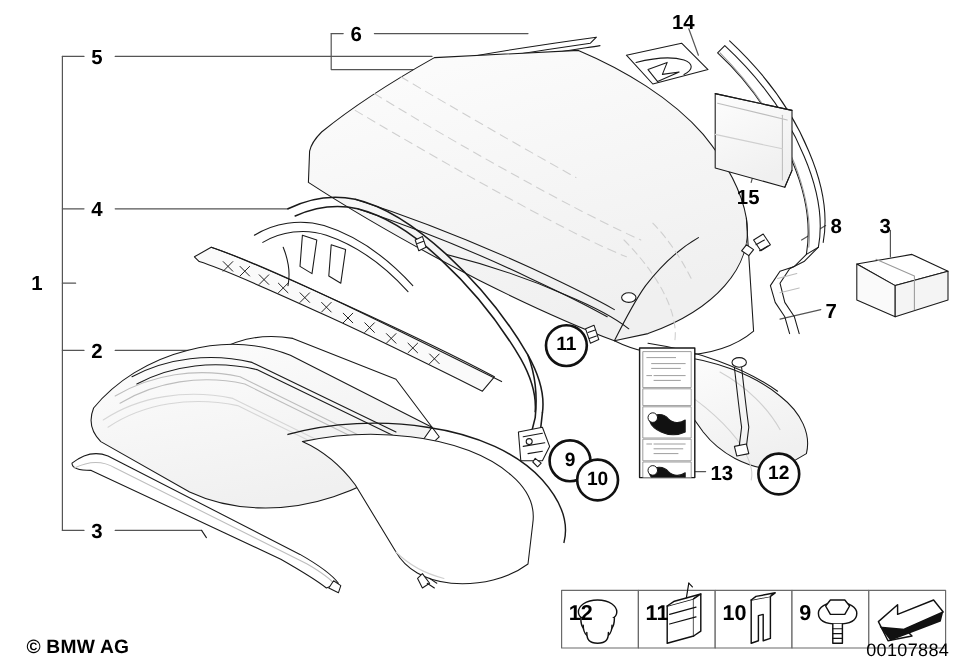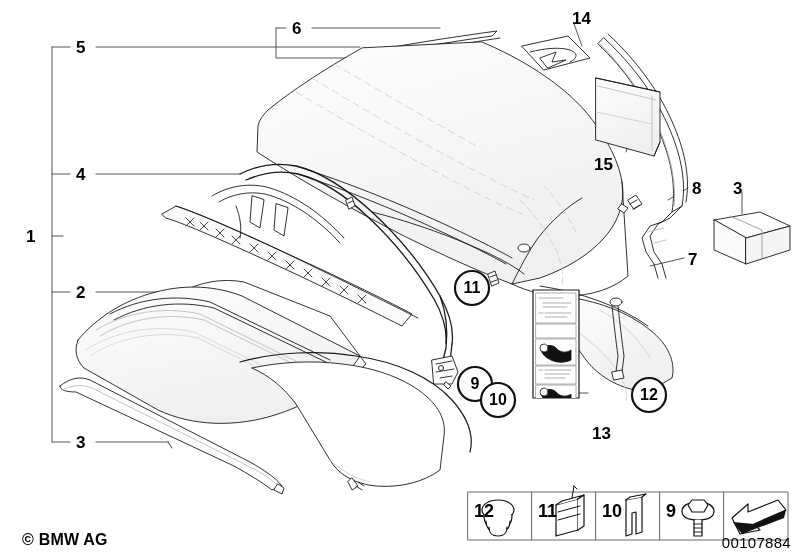--- a/index.html
+++ b/index.html
@@ -318,26 +318,26 @@
     <circle cx="649" cy="395" r="17"></circle>
   </g>
 </svg>
 
 <div class="lbl" style="left:76px;top:39px;">5</div>
 <div class="lbl" style="left:292px;top:20px;">6</div>
 <div class="lbl" style="left:76px;top:166px;">4</div>
 <div class="lbl" style="left:26px;top:228px;">1</div>
 <div class="lbl" style="left:76px;top:284px;">2</div>
 <div class="lbl" style="left:76px;top:434px;">3</div>
-<div class="lbl" style="left:560px;top:10px;margin-left:12px;">14</div>
-<div class="lbl" style="left:594px;top:156px;text-align:right;">15</div>
+<div class="lbl" style="left:560px;top:10px;">14</div>
+<div class="lbl" style="left:614px;top:156px;text-align:right;">15</div>
 <div class="lbl" style="left:692px;top:180px;">8</div>
 <div class="lbl" style="left:733px;top:180px;">3</div>
 <div class="lbl" style="left:688px;top:251px;">7</div>
-<div class="lbl" style="left:592px;top:386px;margin-top:39px;">13</div>
+<div class="lbl" style="left:592px;top:386px;">13</div>
 
 <div class="clbl" style="left:455px;top:271px;width:34px;height:34px;">11</div>
 <div class="clbl" style="left:458px;top:367px;width:34px;height:34px;">9</div>
 <div class="clbl" style="left:481px;top:383px;width:34px;height:34px;">10</div>
 <div class="clbl" style="left:632px;top:378px;width:34px;height:34px;">12</div>
 
 <div class="legend-num" style="left:474px;top:501px;">12</div>
 <div class="legend-num" style="left:538px;top:501px;">11</div>
 <div class="legend-num" style="left:602px;top:501px;">10</div>
 <div class="legend-num" style="left:666px;top:501px;">9</div>

